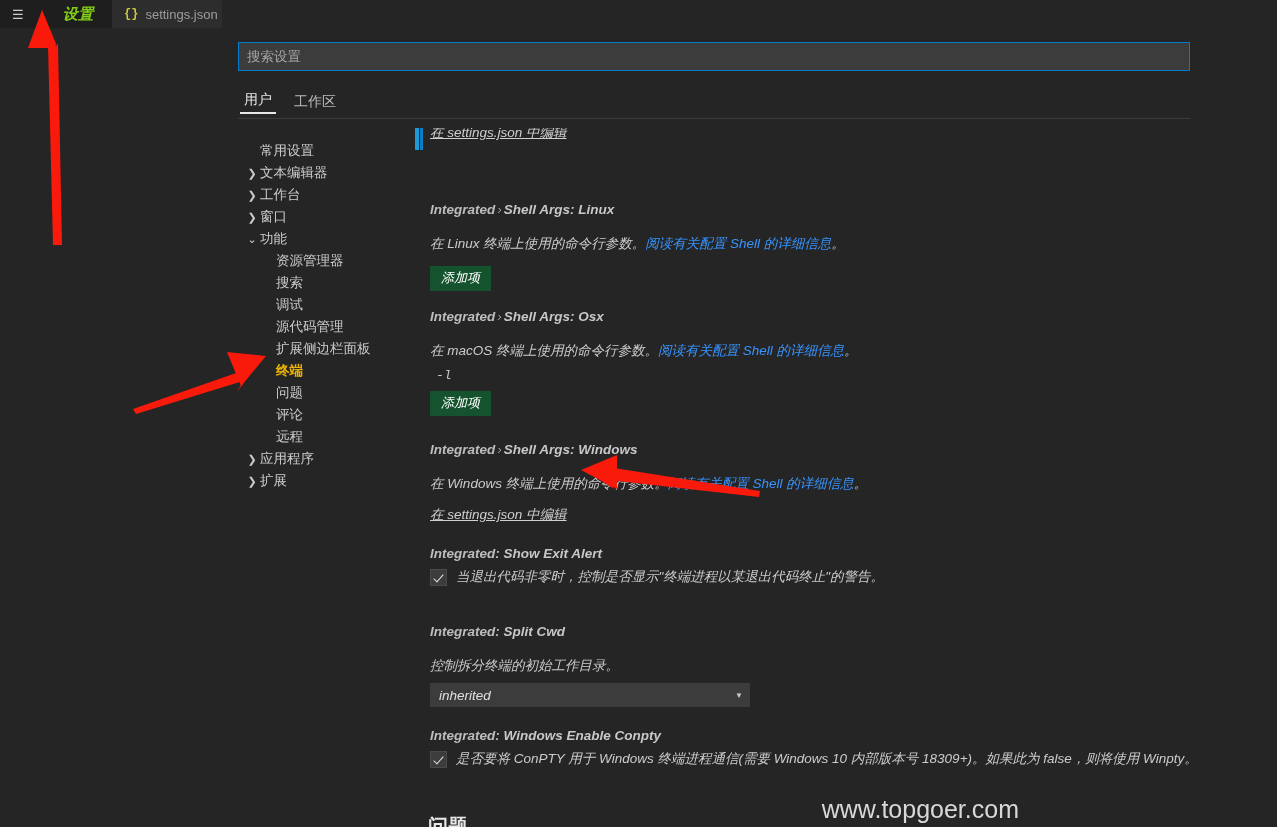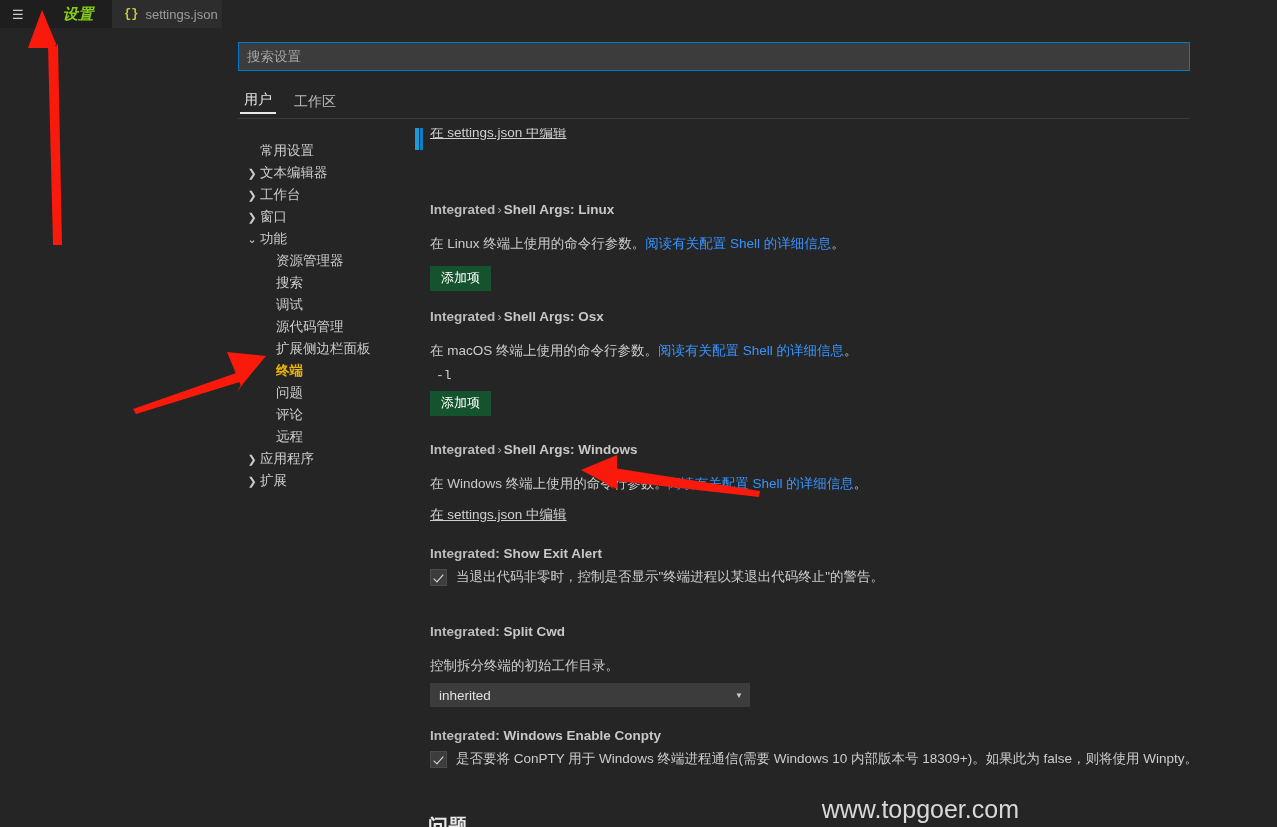--- a/index.html
+++ b/index.html
@@ -181,21 +181,21 @@
 
   
   #content {
     position: absolute;
     top: 100px;
     left: 420px;
     width: 770px;
     height: 699px;
     overflow: hidden;
   }
-  .setting-block { position: absolute; left: 0; width: 770px; }
+  .setting-block { position: absolute; left: 0; width: 770px; font-style: italic; }
   .modified-bar {
     position: absolute;
     left: 0;
     width: 3px;
     background: #0e7ec4;
   }
   .set-title {
     font-size: 13.5px;
     color: #c8c8c8;
     font-weight: bold;

